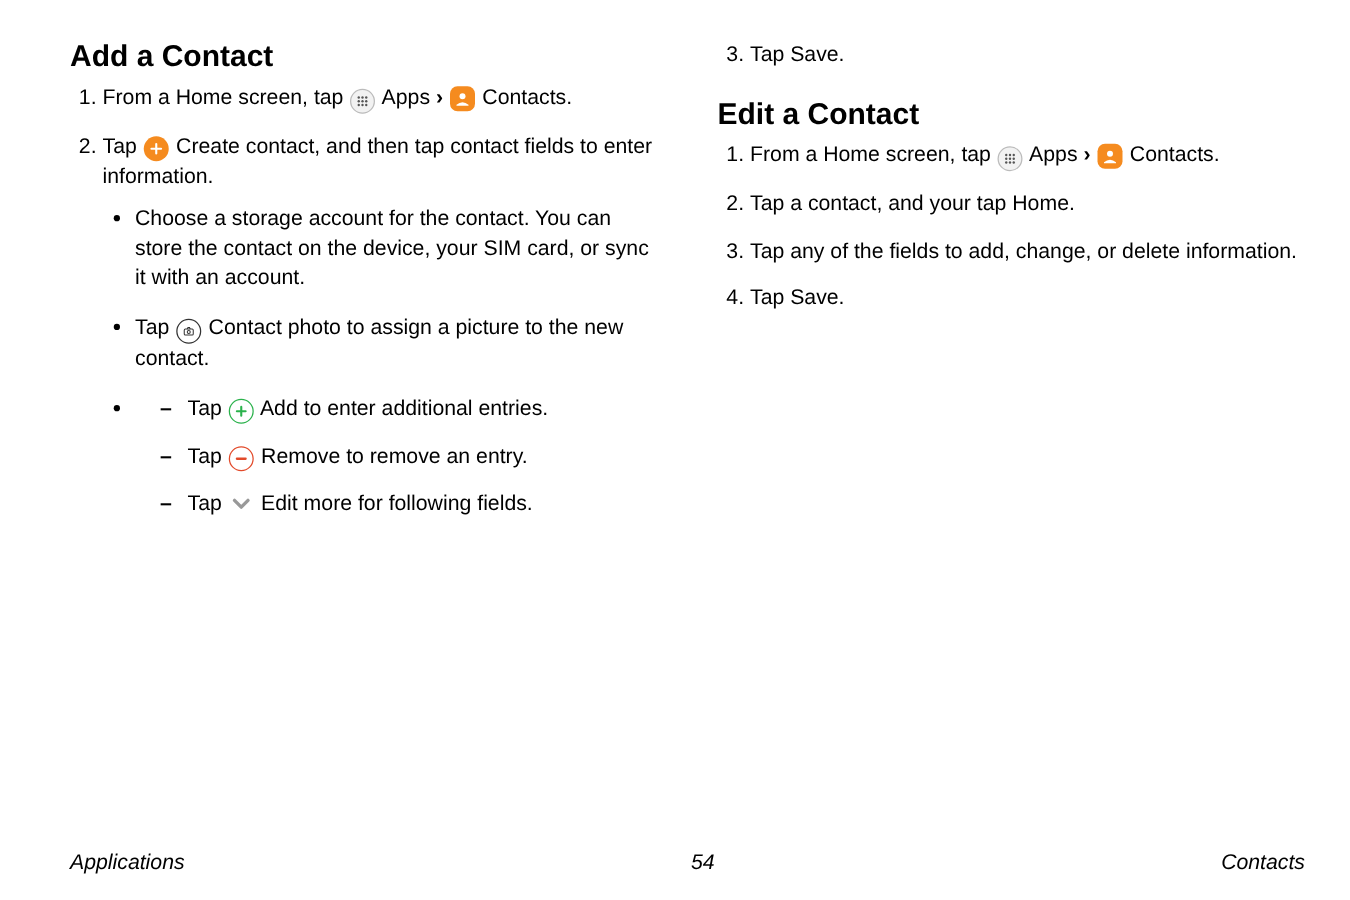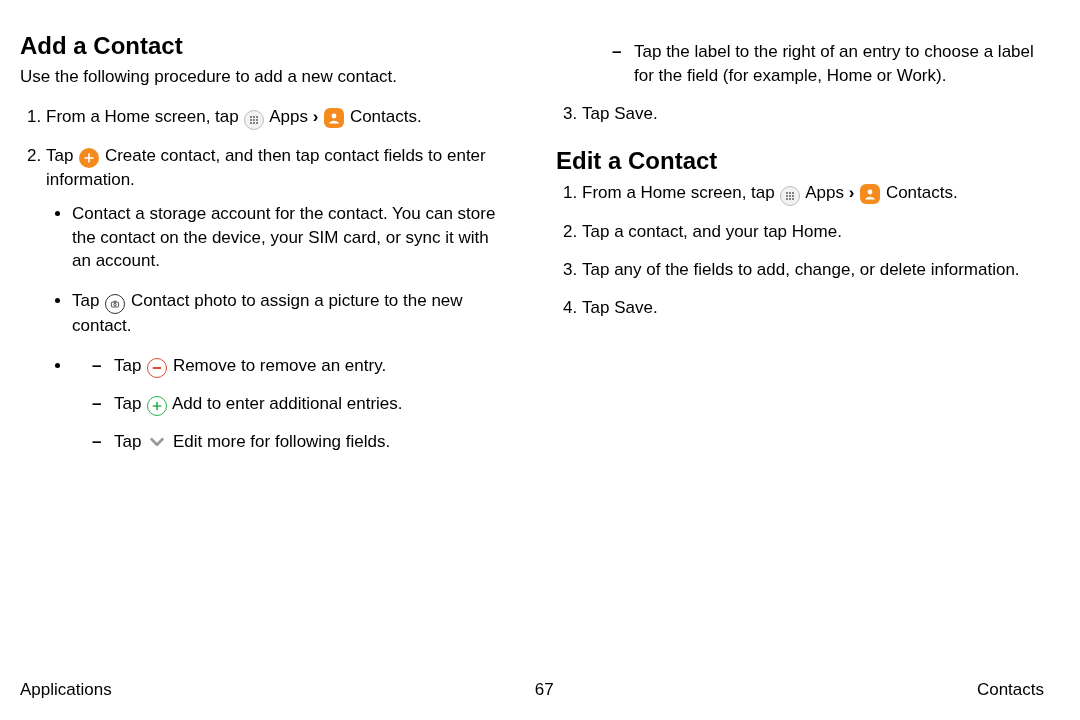--- a/index.html
+++ b/index.html
@@ -1,17 +1,17 @@
 <!DOCTYPE html>
 <html><head>
 <meta charset="utf-8">
 <style>
   * { box-sizing: border-box; margin: 0; padding: 0; }
   html, body { width: 1080px; height: 720px; font-family: Arial, Helvetica, sans-serif; color: #000; background: #fff; }
-  .page { display: flex; flex-direction: column; height: 100%; padding: 32px 36px 20px 20px; }
+  .page { display: flex; flex-direction: column; height: 100%; padding: 32px 36px 20px 56px; }
   .columns { display: flex; flex: 1; gap: 48px; }
   .col { flex: 1; }
   h2 { font-size: 24px; font-weight: 700; margin-bottom: 6px; }
   .intro { font-size: 17px; line-height: 1.35; margin-bottom: 16px; }
   ol { list-style: decimal; padding-left: 26px; }
   ol > li { font-size: 17px; line-height: 1.4; margin-bottom: 14px; }
   ul.bullets { list-style: disc; padding-left: 26px; margin-top: 10px; }
   ul.bullets > li { font-size: 17px; line-height: 1.4; margin-bottom: 16px; }
   ul.dashes { list-style: none; padding-left: 20px; margin-top: 8px; }
   ul.dashes > li { font-size: 17px; line-height: 1.4; margin-bottom: 14px; position: relative; padding-left: 22px; }
@@ -20,31 +20,30 @@
   .chev { font-weight: 700; }
   .icon { display: inline-flex; align-items: center; justify-content: center; width: 20px; height: 20px; border-radius: 4px; vertical-align: -4px; margin: 0 1px; }
   .icon svg { display: block; }
   .icon-apps { background: #f2f2f2; border: 1px solid #bbb; border-radius: 50%; width: 20px; height: 20px; }
   .icon-contacts { background: #f58b1f; border-radius: 6px; width: 20px; height: 20px; }
   .icon-create { background: #f58b1f; border-radius: 50%; width: 20px; height: 20px; }
   .icon-photo { background: #fff; border: 1.5px solid #333; border-radius: 50%; width: 20px; height: 20px; }
   .icon-add { background: #fff; border: 1.5px solid #2bb24c; border-radius: 50%; width: 20px; height: 20px; }
   .icon-remove { background: #fff; border: 1.5px solid #e24a2a; border-radius: 50%; width: 20px; height: 20px; }
   .icon-viewmore { width: 20px; height: 20px; }
-  .footer { display: flex; justify-content: space-between; align-items: center; font-size: 17px; padding-top: 10px; }
+  .footer { display: flex; justify-content: space-between; align-items: center; font-size: 17px; padding-top: 10px; font-style: italic; }
 </style>
 </head>
 <body>
 
 <div class="page">
   <div class="columns">
 
     <div class="col">
       <h2>Add a Contact</h2>
-      <p class="intro">Use the following procedure to add a new contact.</p>
 
       <ol>
         <li>
           <span>From a Home screen, tap </span>
           <span class="icon icon-apps">
             <svg viewBox="0 0 20 20" width="12" height="12">
                 <g fill="#555">
                   <circle cx="5" cy="5" r="1.6"></circle>
                   <circle cx="10" cy="5" r="1.6"></circle>
                   <circle cx="15" cy="5" r="1.6"></circle>
@@ -76,79 +75,76 @@
             <svg viewBox="0 0 20 20" width="14" height="14">
                 <g stroke="#fff" stroke-width="2.4" stroke-linecap="round">
                   <line x1="10" y1="4.5" x2="10" y2="15.5"></line>
                   <line x1="4.5" y1="10" x2="15.5" y2="10"></line>
                 </g>
               </svg>
           </span>
           <span class="bold">Create contact</span><span>, and then tap contact fields to enter information.</span>
 
           <ul class="bullets">
-            <li>Contact a storage account for the contact. You can store the contact on the device, your SIM card, or sync it with an account.</li>
+            <li>Choose a storage account for the contact. You can store the contact on the device, your SIM card, or sync it with an account.</li>
             <li>
               <span>Tap </span>
               <span class="icon icon-photo">
                 <svg viewBox="0 0 20 20" width="12" height="12">
                     <g fill="none" stroke="#333" stroke-width="1.4">
                       <rect x="4" y="7" width="12" height="8" rx="1.5"></rect>
                       <circle cx="10" cy="11" r="2"></circle>
                       <path d="M8 7 L9 5 L11 5 L12 7"></path>
                     </g>
                   </svg>
               </span>
               <span class="bold">Contact photo</span><span> to assign a picture to the new contact.</span>
             </li>
             <li>
               <ul class="dashes">
                 <li>
                   <span>Tap </span>
-                  <span class="icon icon-remove">
-                    <svg viewBox="0 0 20 20" width="14" height="14">
-                        <g stroke="#e24a2a" stroke-width="2.6" stroke-linecap="round">
-                          <line x1="5" y1="10" x2="15" y2="10"></line>
-                        </g>
-                      </svg>
-                  </span>
-                  <span class="bold">Remove</span><span> to remove an entry.</span>
-                </li>
-                <li>
-                  <span>Tap </span>
                   <span class="icon icon-add">
                     <svg viewBox="0 0 20 20" width="14" height="14">
                         <g stroke="#2bb24c" stroke-width="2.4" stroke-linecap="round">
                           <line x1="10" y1="5" x2="10" y2="15"></line>
                           <line x1="5" y1="10" x2="15" y2="10"></line>
                         </g>
                       </svg>
                   </span>
                   <span class="bold">Add</span><span> to enter additional entries.</span>
+                </li>
+                <li>
+                  <span>Tap </span>
+                  <span class="icon icon-remove">
+                    <svg viewBox="0 0 20 20" width="14" height="14">
+                        <g stroke="#e24a2a" stroke-width="2.6" stroke-linecap="round">
+                          <line x1="5" y1="10" x2="15" y2="10"></line>
+                        </g>
+                      </svg>
+                  </span>
+                  <span class="bold">Remove</span><span> to remove an entry.</span>
                 </li>
                 <li>
                   <span>Tap </span>
                   <span class="icon icon-viewmore">
                     <svg viewBox="0 0 20 20" width="18" height="18">
                         <polyline points="4,7 10,13 16,7" fill="none" stroke="#999" stroke-width="3" stroke-linecap="round" stroke-linejoin="round"></polyline>
                       </svg>
                   </span>
                   <span class="bold">Edit more</span><span> for following fields.</span>
                 </li>
               </ul>
             </li>
           </ul>
         </li>
       </ol>
     </div>
 
     <div class="col">
-      <ul class="dashes" style="padding-left:56px;">
-        <li>Tap the label to the right of an entry to choose a label for the field (for example, Home or Work).</li>
-      </ul>
       <ol start="3">
         <li>
           <span>Tap </span><span class="bold">Save</span><span>.</span>
         </li>
       </ol>
 
       <h2 style="margin-top:22px;">Edit a Contact</h2>
 
       <ol>
         <li>
@@ -187,16 +183,16 @@
         <li>
           <span>Tap </span><span class="bold">Save</span><span>.</span>
         </li>
       </ol>
     </div>
 
   </div>
 
   <div class="footer">
     <span>Applications</span>
-    <span>67</span>
+    <span>54</span>
     <span>Contacts</span>
   </div>
 </div>
 
 </body></html>

